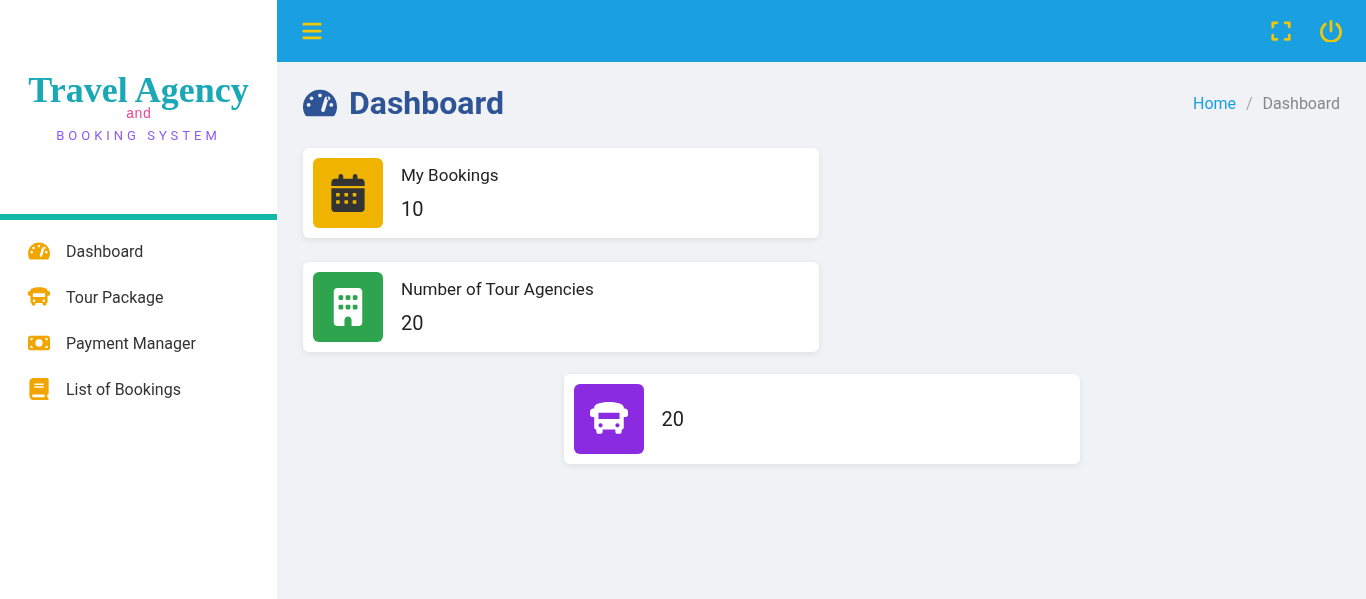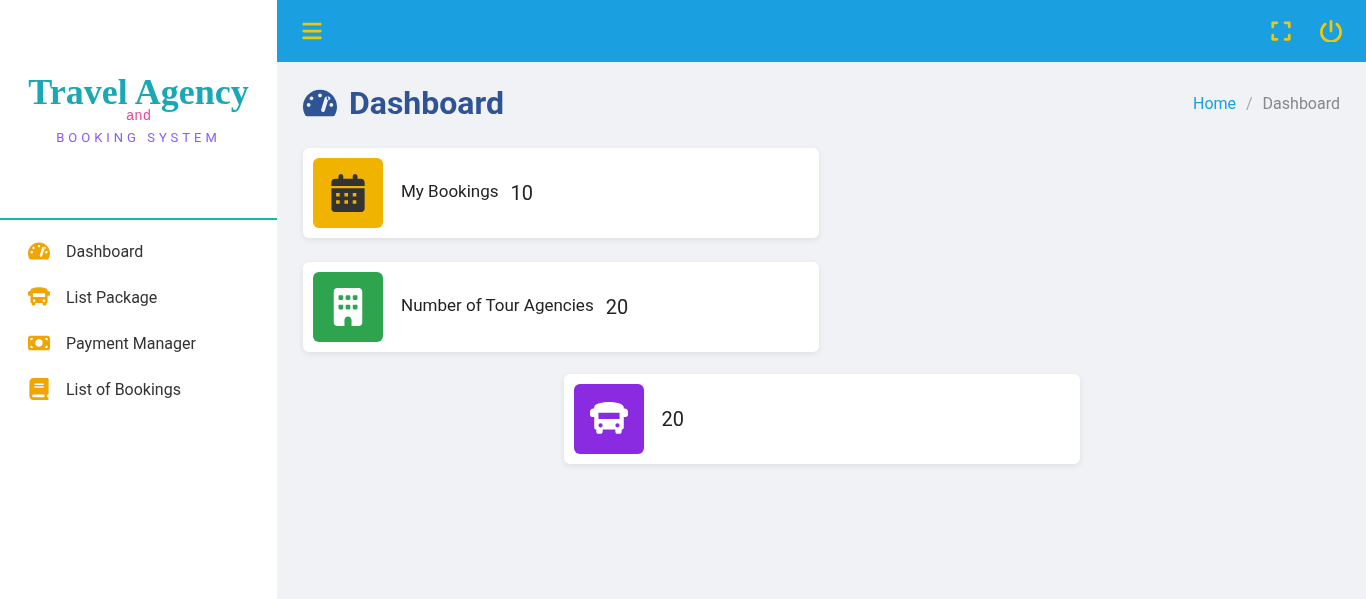--- a/index.html
+++ b/index.html
@@ -17,21 +17,21 @@
     background: #fff;
     display: flex;
     flex-direction: column;
   }
   .logo-area {
     height: 220px;
     display: flex;
     flex-direction: column;
     align-items: center;
     justify-content: center;
-    border-bottom: 2px solid #14b8a6;
+    border-bottom: 6px solid #14b8a6;
   }
   .logo-main {
     font-family: cursive;
     font-size: 36px;
     color: #1aa8b6;
     font-weight: bold;
     line-height: 1.1;
     text-align: center;
   }
   .logo-and {
@@ -134,21 +134,21 @@
     align-items: center;
     justify-content: center;
     color: #fff;
     margin-right: 18px;
     flex-shrink: 0;
   }
   .card-icon svg { width: 38px; height: 38px; fill: currentColor; }
   .card-icon.yellow { background: #f0b400; color: #333; }
   .card-icon.green  { background: #2ea44f; }
   .card-icon.purple { background: #8a2be2; }
-  .card-main { display: flex; gap: 12px; }
+  .card-main { display: flex; flex-direction: column; gap: 12px; }
   .card-title { font-size: 17px; color: #222; }
   .card-value { font-size: 20px; font-weight: 400; color: #222; }
   .cards-row.center { justify-content: center; margin-top: 22px; }
 </style>
 </head>
 <body>
 
 <div class="app">
   <aside class="sidebar">
     <div class="logo-area">
@@ -166,21 +166,21 @@
         </span>
         <span>Dashboard</span>
       </div>
 
       <div class="nav-item">
         <span class="icon">
           <svg viewBox="0 0 576 512">
               <path d="M288 0C422.4 0 512 35.2 512 80v16h16c26.5 0 48 21.5 48 48v48c0 17.7-14.3 32-32 32h-32v160c0 17.7-14.3 32-32 32v32c0 17.7-14.3 32-32 32h-32c-17.7 0-32-14.3-32-32v-32H192v32c0 17.7-14.3 32-32 32h-32c-17.7 0-32-14.3-32-32v-32c-17.7 0-32-14.3-32-32V224H32c-17.7 0-32-14.3-32-32v-48c0-26.5 21.5-48 48-48h16V80C64 35.2 153.6 0 288 0zM128 160v96h320v-96H128zm32 224a32 32 0 1 0 0-64 32 32 0 1 0 0 64zm256 0a32 32 0 1 0 0-64 32 32 0 1 0 0 64z"></path>
             </svg>
         </span>
-        <span>List Package</span>
+        <span>Tour Package</span>
       </div>
 
       <div class="nav-item">
         <span class="icon">
           <svg viewBox="0 0 576 512">
               <path d="M64 64C28.7 64 0 92.7 0 128v256c0 35.3 28.7 64 64 64h448c35.3 0 64-28.7 64-64V128c0-35.3-28.7-64-64-64H64zm224 288a96 96 0 1 1 0-192 96 96 0 1 1 0 192zM64 128h64c0 35.3-28.7 64-64 64v-64zm0 192c35.3 0 64 28.7 64 64H64v-64zm448-192v64c-35.3 0-64-28.7-64-64h64zm-64 256c0-35.3 28.7-64 64-64v64h-64z"></path>
             </svg>
         </span>
         <span>Payment Manager</span>
       </div>

